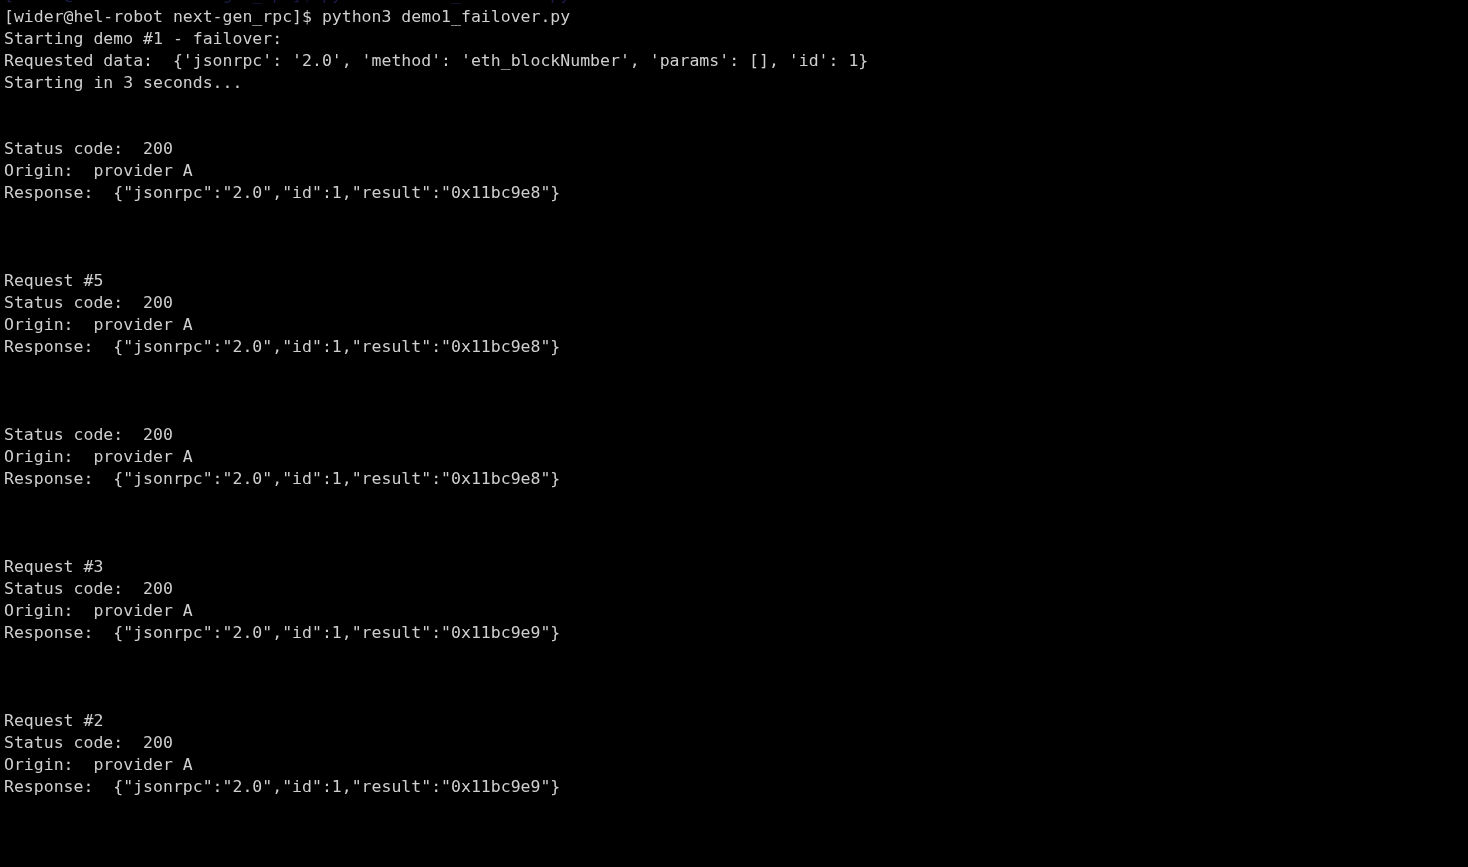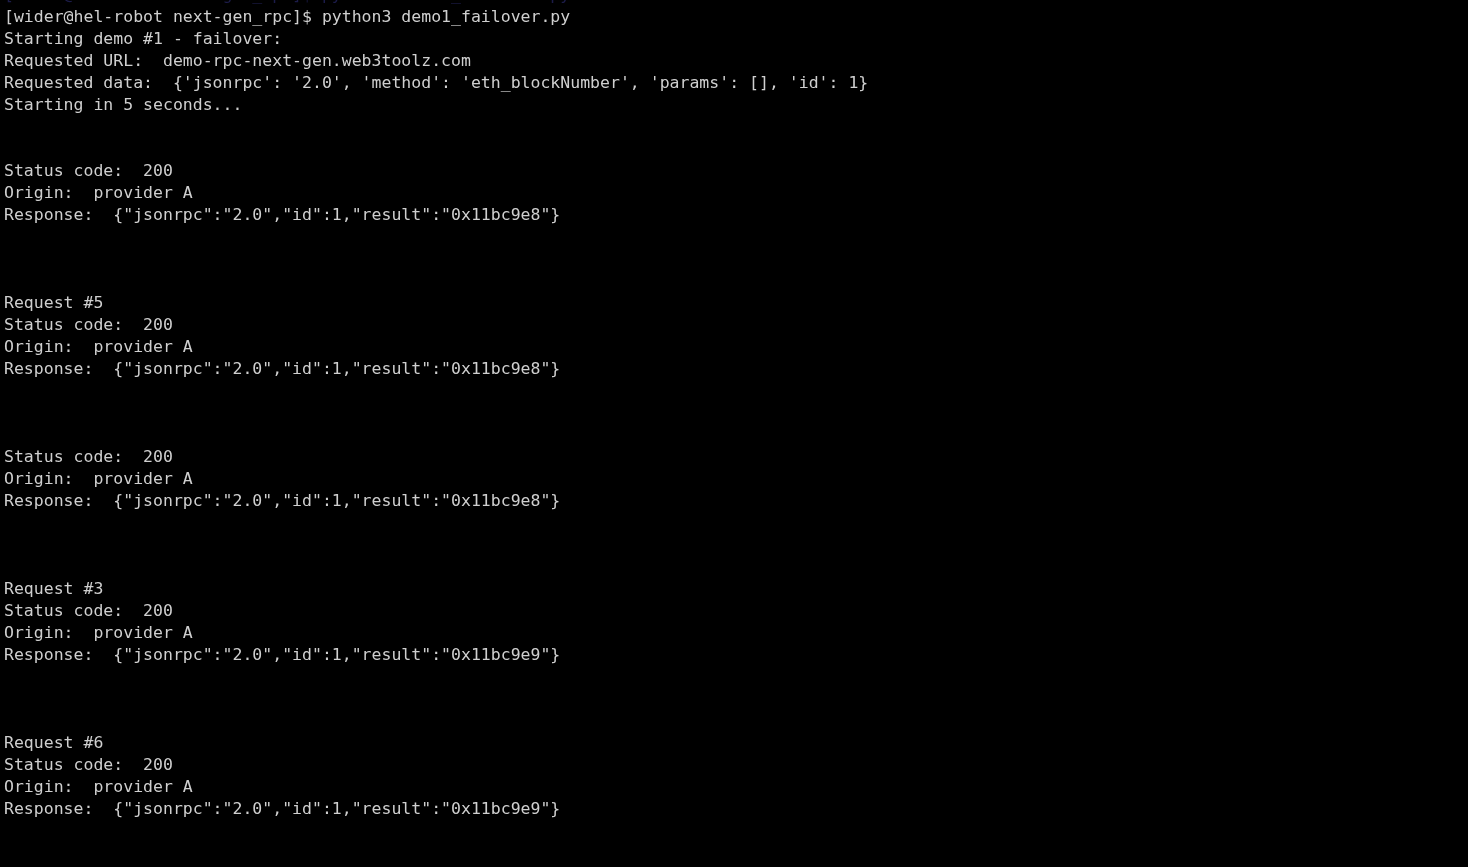--- a/index.html
+++ b/index.html
@@ -56,23 +56,22 @@
 <body>
 
 <div id="terminal">
   <div id="screen">
 
     <span class="line prompt-scrollback">[wider@hel-robot next-gen_rpc]$ python3 demo1_failover.py</span>
 
     <span class="line">[wider@hel-robot next-gen_rpc]$ python3 demo1_failover.py</span>
 
     <span class="line">Starting demo #1 - failover:</span>
-    <span class="line">Requested URL:  demo-rpc-next-gen.web3toolz.com</span>
     <span class="line">Requested data:  {'jsonrpc': '2.0', 'method': 'eth_blockNumber', 'params': [], 'id': 1}</span>
-    <span class="line">Starting in 5 seconds...</span>
+    <span class="line">Starting in 3 seconds...</span>
 
     <span class="line blank"> </span>
     <span class="line blank"> </span>
 
     <span class="line">Status code:  200</span>
     <span class="line">Origin:  provider A</span>
     <span class="line">Response:  {"jsonrpc":"2.0","id":1,"result":"0x11bc9e8"}</span>
     <span class="line blank"> </span>
     <span class="line blank"> </span>
     <span class="line blank"> </span>
@@ -93,19 +92,19 @@
     <span class="line blank"> </span>
 
     <span class="line">Request #3</span>
     <span class="line">Status code:  200</span>
     <span class="line">Origin:  provider A</span>
     <span class="line">Response:  {"jsonrpc":"2.0","id":1,"result":"0x11bc9e9"}</span>
     <span class="line blank"> </span>
     <span class="line blank"> </span>
     <span class="line blank"> </span>
 
-    <span class="line">Request #6</span>
+    <span class="line">Request #2</span>
     <span class="line">Status code:  200</span>
     <span class="line">Origin:  provider A</span>
     <span class="line">Response:  {"jsonrpc":"2.0","id":1,"result":"0x11bc9e9"}</span>
 
   </div>
 </div>
 
 </body></html>

